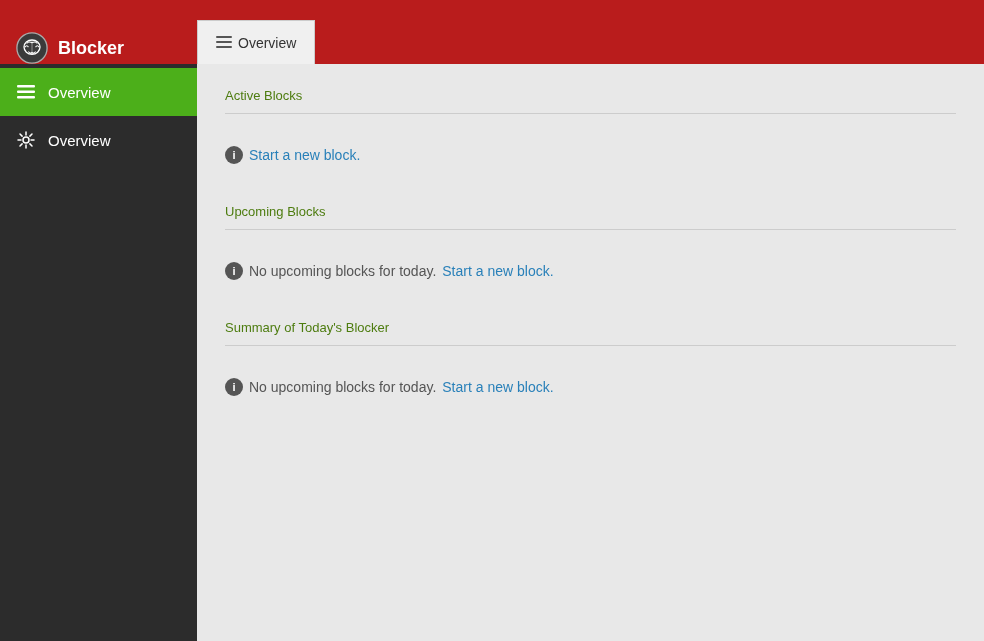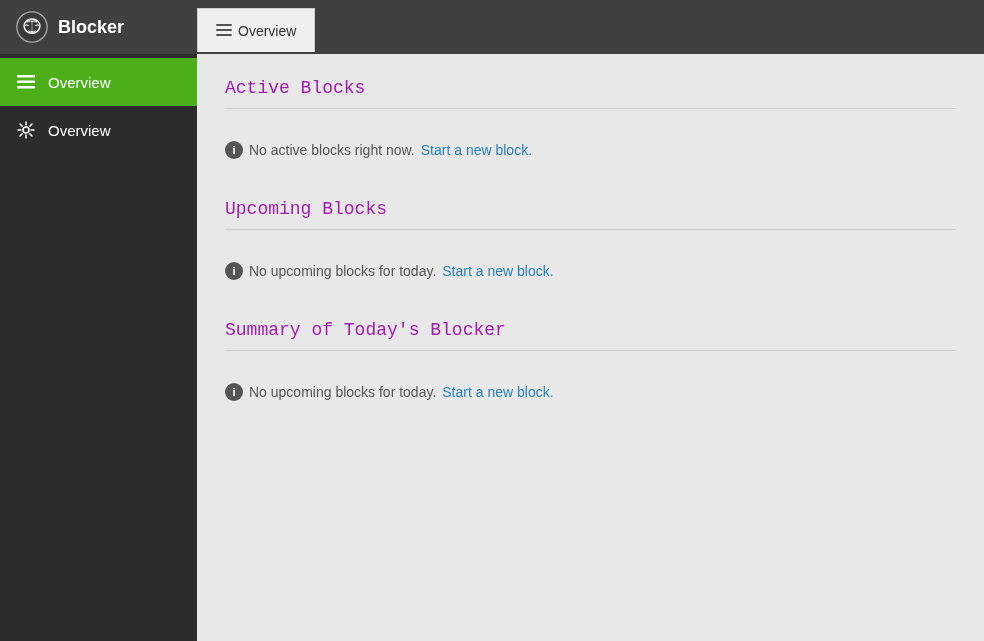--- a/index.html
+++ b/index.html
@@ -1,23 +1,23 @@
 <!DOCTYPE html>
 <html><head>
   <meta charset="utf-8">
   <style>
     * { margin: 0; padding: 0; box-sizing: border-box; }
     body { font-family: 'Segoe UI', Arial, sans-serif; display: flex; flex-direction: column; height: 641px; width: 984px; overflow: hidden; background: #2c2c2c; }
 
     
     .topbar {
       display: flex;
-      align-items: center;
-      background: #404040;
-      height: 54px;
+      align-items: flex-end;
+      background: #b91c1c;
+      height: 64px;
       flex-shrink: 0;
     }
     .brand {
       display: flex;
       align-items: center;
       width: 197px;
       padding: 0 16px;
       gap: 10px;
     }
     .brand-icon {
@@ -96,25 +96,24 @@
       flex: 1;
       background: #e8e8e8;
       overflow-y: auto;
       padding: 24px 28px;
     }
 
     .section {
       margin-bottom: 32px;
     }
     .section-title {
-      font-size: 18px;
-      color: #a21caf;
+      font-size: 13px;
+      color: #4d7c0f;
       font-weight: 400;
       margin-bottom: 10px;
-      font-family: Liberation Mono, monospace;
     }
     .section-divider {
       border: none;
       border-top: 1px solid #cccccc;
       margin-bottom: 16px;
     }
     .section-body {
       padding: 16px 0 8px 0;
       display: flex;
       align-items: center;
@@ -202,21 +201,20 @@
     </div>
   </nav>
 
   <main class="content">
 
     <div class="section">
       <h2 class="section-title">Active Blocks</h2>
       <hr class="section-divider">
       <div class="section-body">
         <span class="info-icon">i</span>
-        <span>No active blocks right now.</span>
         <a class="link" href="#">Start a new block.</a>
       </div>
     </div>
 
     <div class="section">
       <h2 class="section-title">Upcoming Blocks</h2>
       <hr class="section-divider">
       <div class="section-body">
         <span class="info-icon">i</span>
         <span>No upcoming blocks for today.</span>

